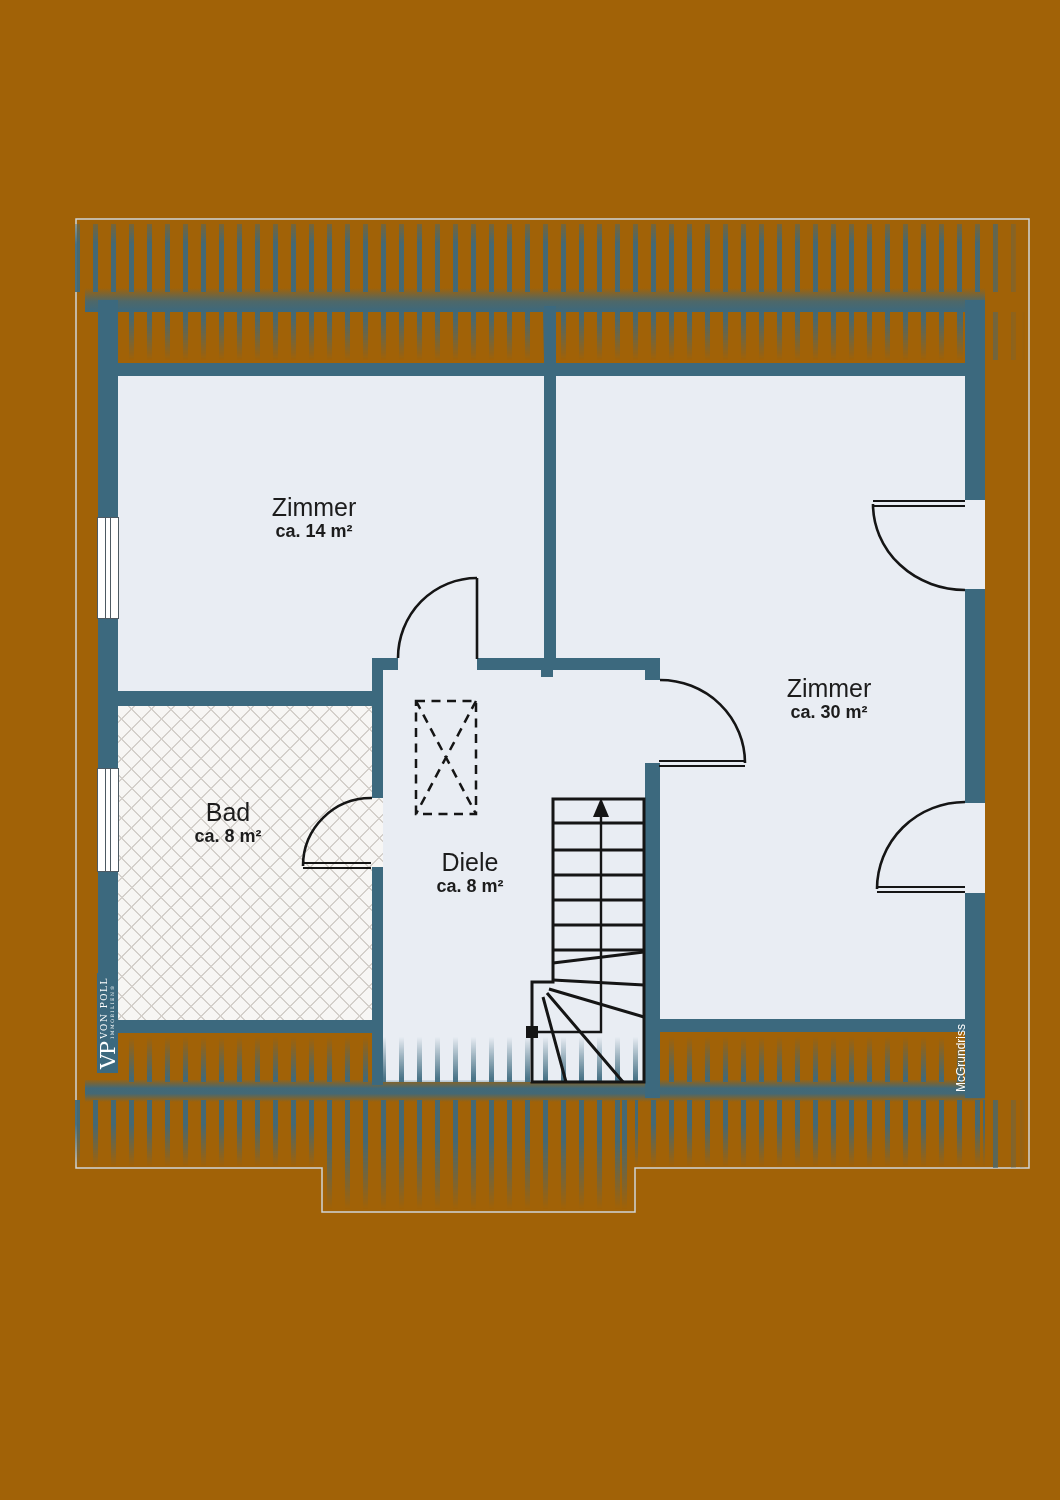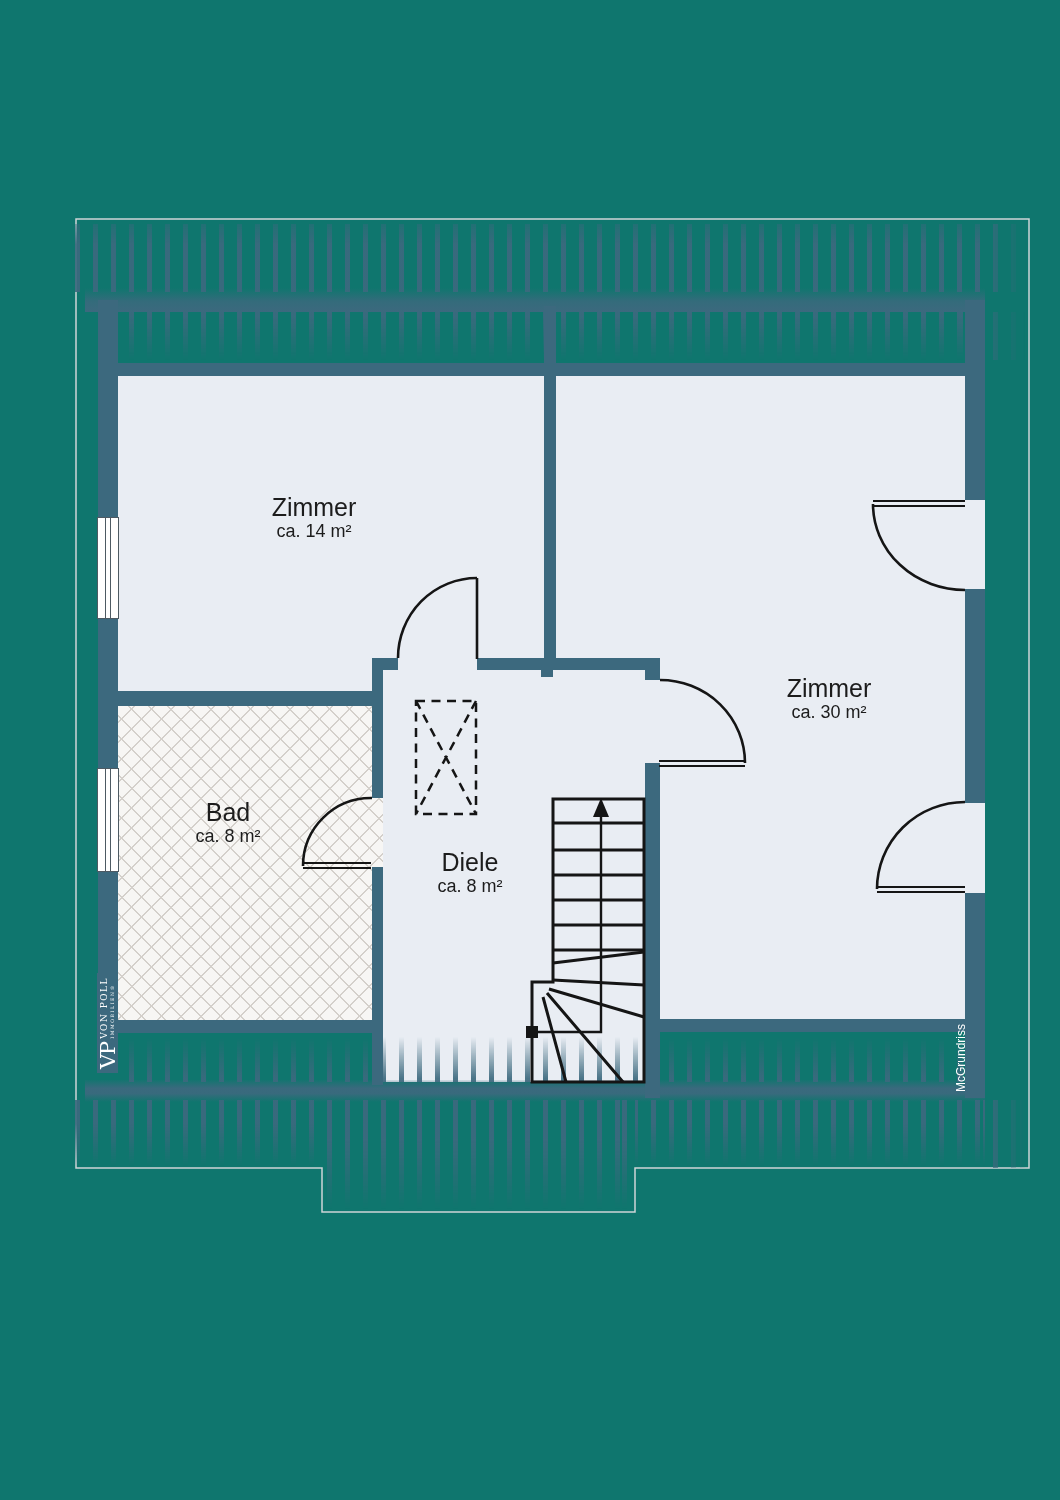--- a/index.html
+++ b/index.html
@@ -1,16 +1,16 @@
 <!DOCTYPE html>
 <html><head>
 <meta charset="utf-8">
 <style>
   html,body{margin:0;padding:0;background:#ffffff;}
-  .canvas{position:relative;width:1060px;height:1500px;background:#0f766e;overflow:hidden;
+  .canvas{position:relative;width:1060px;height:1500px;background:#a16207;overflow:hidden;
           font-family:"Liberation Sans",sans-serif;}
   .abs{position:absolute;}
   
   .stripes{position:absolute;
     background-image:repeating-linear-gradient(to right, rgba(60,105,126,.92) 0 5px, rgba(0,0,0,0) 5px 18px);}
   .fade-down{-webkit-mask-image:linear-gradient(to bottom,#000 0%,#000 8%,rgba(0,0,0,0) 96%);
              mask-image:linear-gradient(to bottom,#000 0%,#000 8%,rgba(0,0,0,0) 96%);}
   .fade-up{-webkit-mask-image:linear-gradient(to top,#000 0%,#000 8%,rgba(0,0,0,0) 96%);
            mask-image:linear-gradient(to top,#000 0%,#000 8%,rgba(0,0,0,0) 96%);}
   .fade-down-late{-webkit-mask-image:linear-gradient(to bottom,#000 35%,rgba(0,0,0,0) 97%);
@@ -27,21 +27,21 @@
   .bath{background-color:#f7f6f4;
     background-image:repeating-linear-gradient(45deg,#d4d0cb 0 1.4px,rgba(0,0,0,0) 1.4px 14px),
                      repeating-linear-gradient(-45deg,#d4d0cb 0 1.4px,rgba(0,0,0,0) 1.4px 14px);}
   .wall{background:#3c697e;}
   
   .window{background:#ffffff;border:1.4px solid #4d5a63;box-sizing:border-box;}
   .window .pane{position:absolute;top:0;bottom:0;width:1.4px;background:#4d5a63;}
   
   .room-label{position:absolute;transform:translate(-50%,-50%);text-align:center;color:#1c1c1c;white-space:nowrap;}
   .room-label .nm{display:block;font-size:25px;line-height:1.12;}
-  .room-label .ar{display:block;font-size:18px;line-height:1.2;}
+  .room-label .ar{display:block;font-size:18px;line-height:1.2;font-weight:bold;}
   
   .vp-logo{background:#3c697e;}
   .vp-inner{position:absolute;left:50%;top:50%;width:100px;height:20px;
     transform:translate(-50%,-50%) rotate(-90deg);display:flex;align-items:center;justify-content:center;
     color:#fff;font-family:"DejaVu Serif",serif;}
   .vp-mono{font-size:21px;letter-spacing:-1px;margin-right:3px;}
   .vp-col{display:flex;flex-direction:column;line-height:1;}
   .vp-name{font-size:9px;letter-spacing:1.5px;}
   .vp-sub{font-size:4.6px;letter-spacing:1.6px;margin-top:1.5px;}
   .wm{position:absolute;color:#ffffff;font-size:12px;white-space:nowrap;

